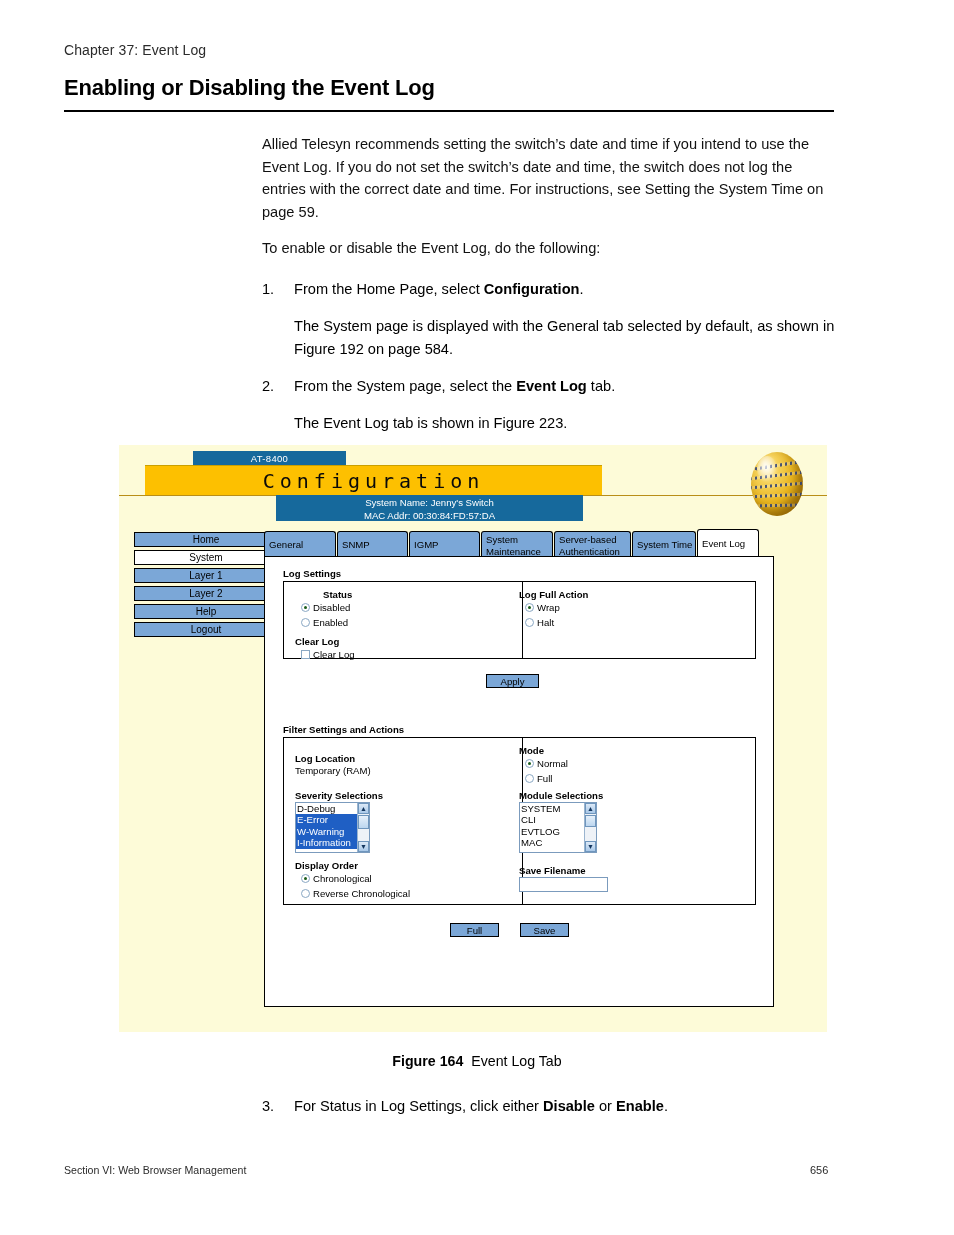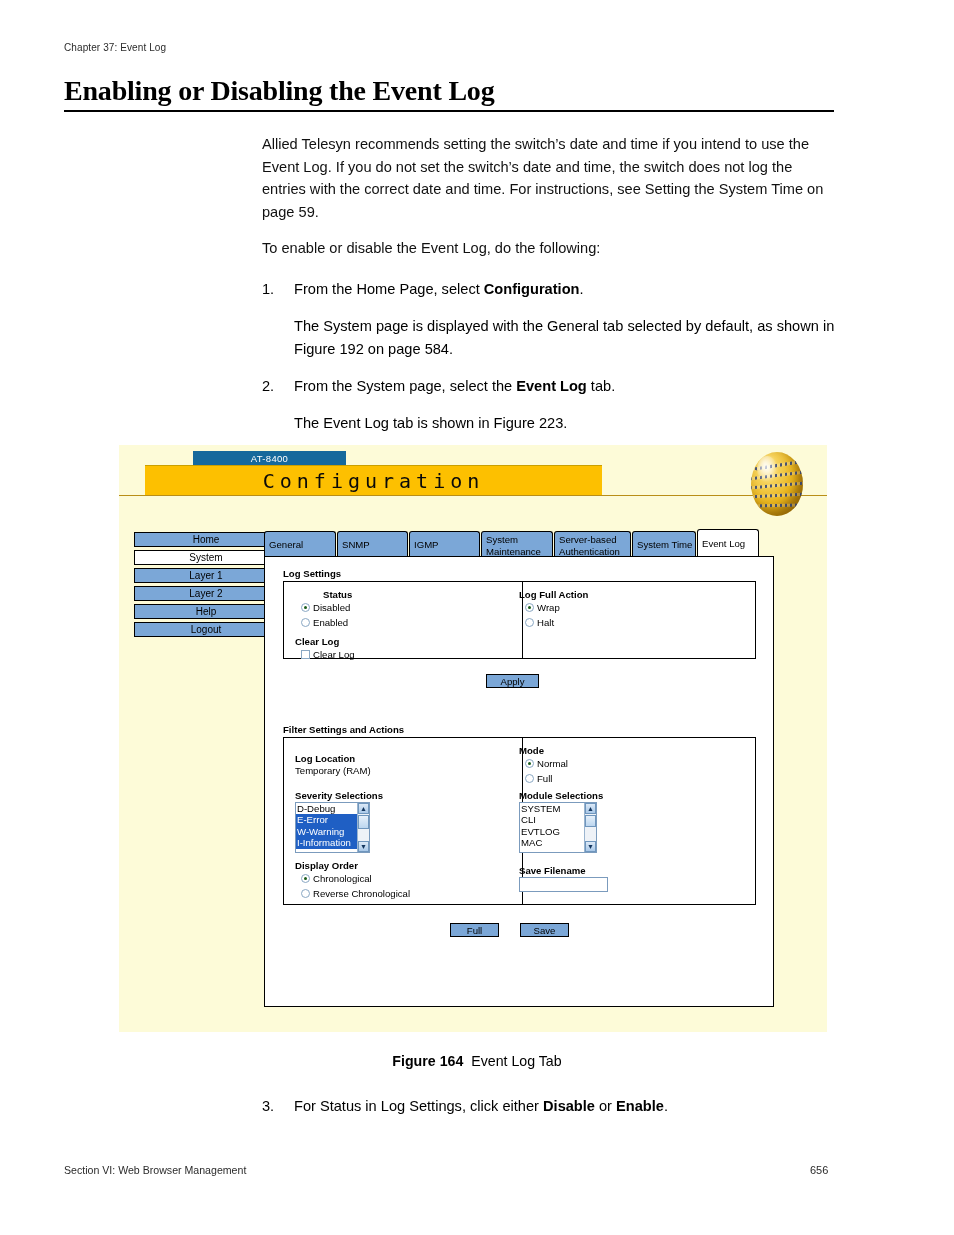--- a/index.html
+++ b/index.html
@@ -13,31 +13,31 @@
     position: relative;
     font-family: "Liberation Sans", sans-serif;
     color: #000000;
     overflow: hidden;
   }
 
   
   .page-header {
     position: absolute;
     left: 64px; top: 42px;
-    font-size: 10px;
+    font-size: 14px;
     color: #2b2b2b;
     letter-spacing: .1px;
   }
   .page-title {
     position: absolute;
     left: 64px; top: 75px;
     width: 770px;
-    font-family: Liberation Serif, serif;
+    font-family: Liberation Sans, sans-serif;
     font-weight: bold;
-    font-size: 28px;
+    font-size: 22px;
     letter-spacing: -.2px;
   }
   .title-rule {
     position: absolute;
     left: 64px; top: 110px;
     width: 770px; height: 1.6px;
     background: #000;
   }
 
   .body-col {
@@ -414,20 +414,24 @@
 
 <div class="figure">
 
   <div class="model-tab">AT-8400</div>
 
   <div class="title-band">
     <div class="txt">Configuration</div>
   </div>
   <div class="hrule-gold"></div>
 
+  <div class="sysinfo">
+    <div>System Name: Jenny's Switch</div>
+    <div>MAC Addr: 00:30:84:FD:57:DA</div>
+  </div>
 
   <div class="globe">
     <div class="band b1"></div>
       <div class="band b2"></div>
       <div class="band b3"></div>
     <div class="band b4"></div>
       <div class="band b5"></div>
     <div class="sheen"></div>
   </div>
 

